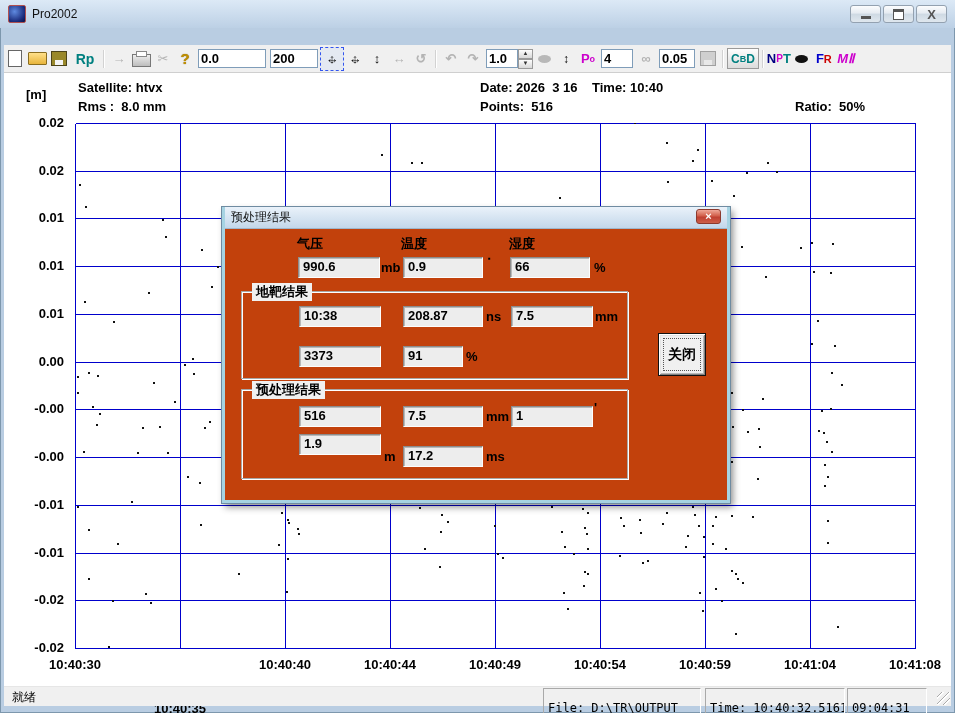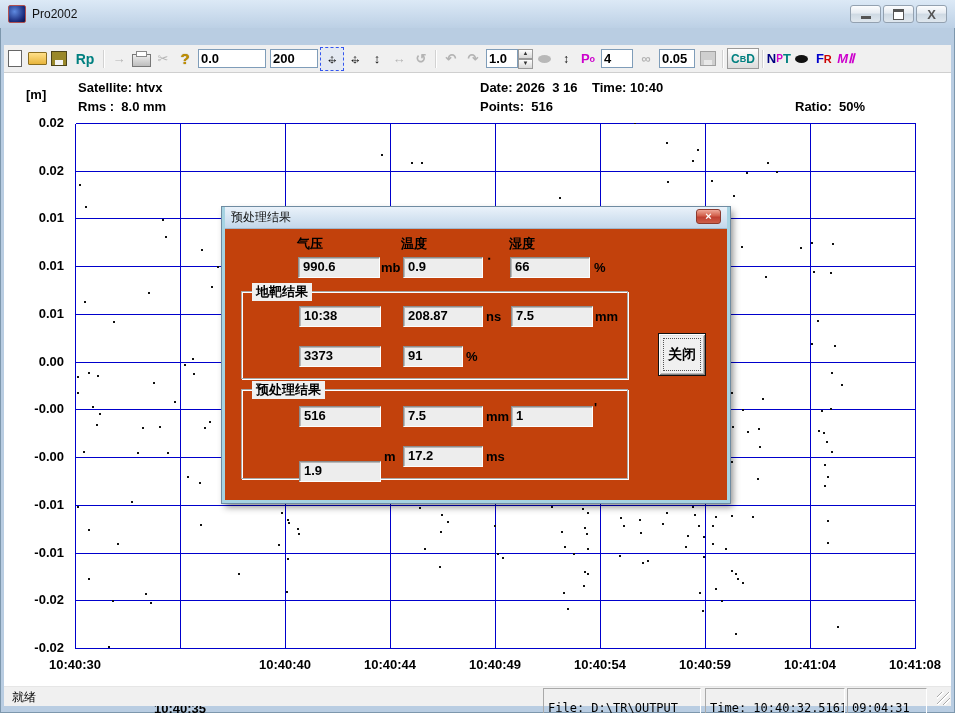--- a/index.html
+++ b/index.html
@@ -463,21 +463,21 @@
           <div class="dunit" style="left:224px;top:57px">%</div>
         </div>
 
         <div class="groupbox" style="left:16px;top:160px;width:385px;height:88px">
           <span class="grouptitle">预处理结果</span>
           <div class="dfield" style="left:57px;top:16px;width:76px">516</div>
           <div class="dfield" style="left:161px;top:16px;width:74px">7.5</div>
           <div class="dunit" style="left:244px;top:19px">mm</div>
           <div class="dfield" style="left:269px;top:16px;width:76px">1</div>
           <div class="dunit" style="left:352px;top:10px">'</div>
-          <div class="dfield" style="left:57px;top:71px;width:76px">1.9</div>
+          <div class="dfield" style="left:57px;top:44px;width:76px">1.9</div>
           <div class="dunit" style="left:142px;top:59px">m</div>
           <div class="dfield" style="left:161px;top:56px;width:74px">17.2</div>
           <div class="dunit" style="left:244px;top:59px">ms</div>
         </div>
 
         <button id="close-btn">
             <i>关闭</i>
           </button>
       </div>
     </div>

